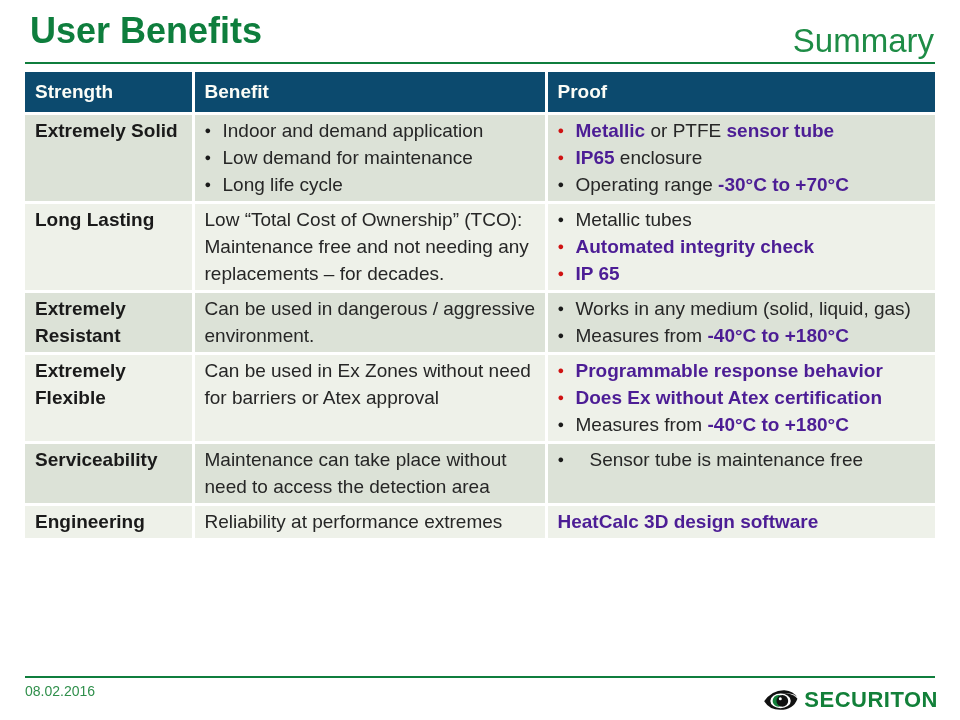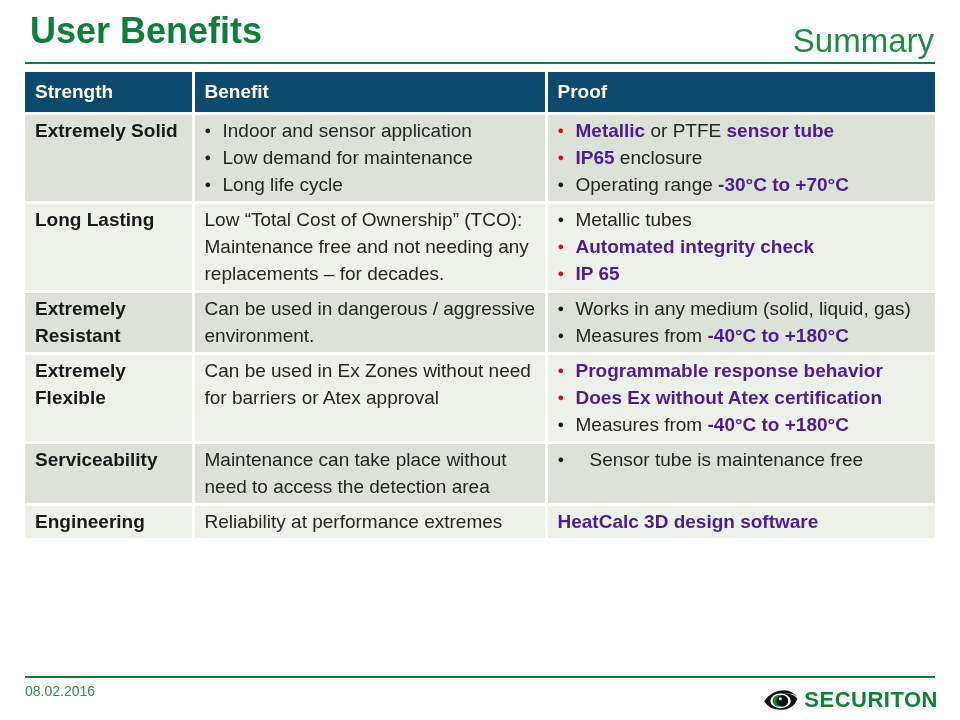--- a/index.html
+++ b/index.html
@@ -121,21 +121,21 @@
     <tbody id="tbody">
         <tr>
           <td class="cell-strength">
             <div class="line">
               <span class="txt"><span class="seg-b">Extremely Solid</span></span>
             </div>
           </td>
           <td class="cell-benefit">
             <div class="line">
               <span class="bullet black">●</span>
-              <span class="txt"><span class="seg-n">Indoor and sensor application</span></span>
+              <span class="txt"><span class="seg-n">Indoor and demand application</span></span>
             </div>
             <div class="line">
               <span class="bullet black">●</span>
               <span class="txt"><span class="seg-n">Low demand for maintenance</span></span>
             </div>
             <div class="line">
               <span class="bullet black">●</span>
               <span class="txt"><span class="seg-n">Long life cycle</span></span>
             </div>
           </td>

